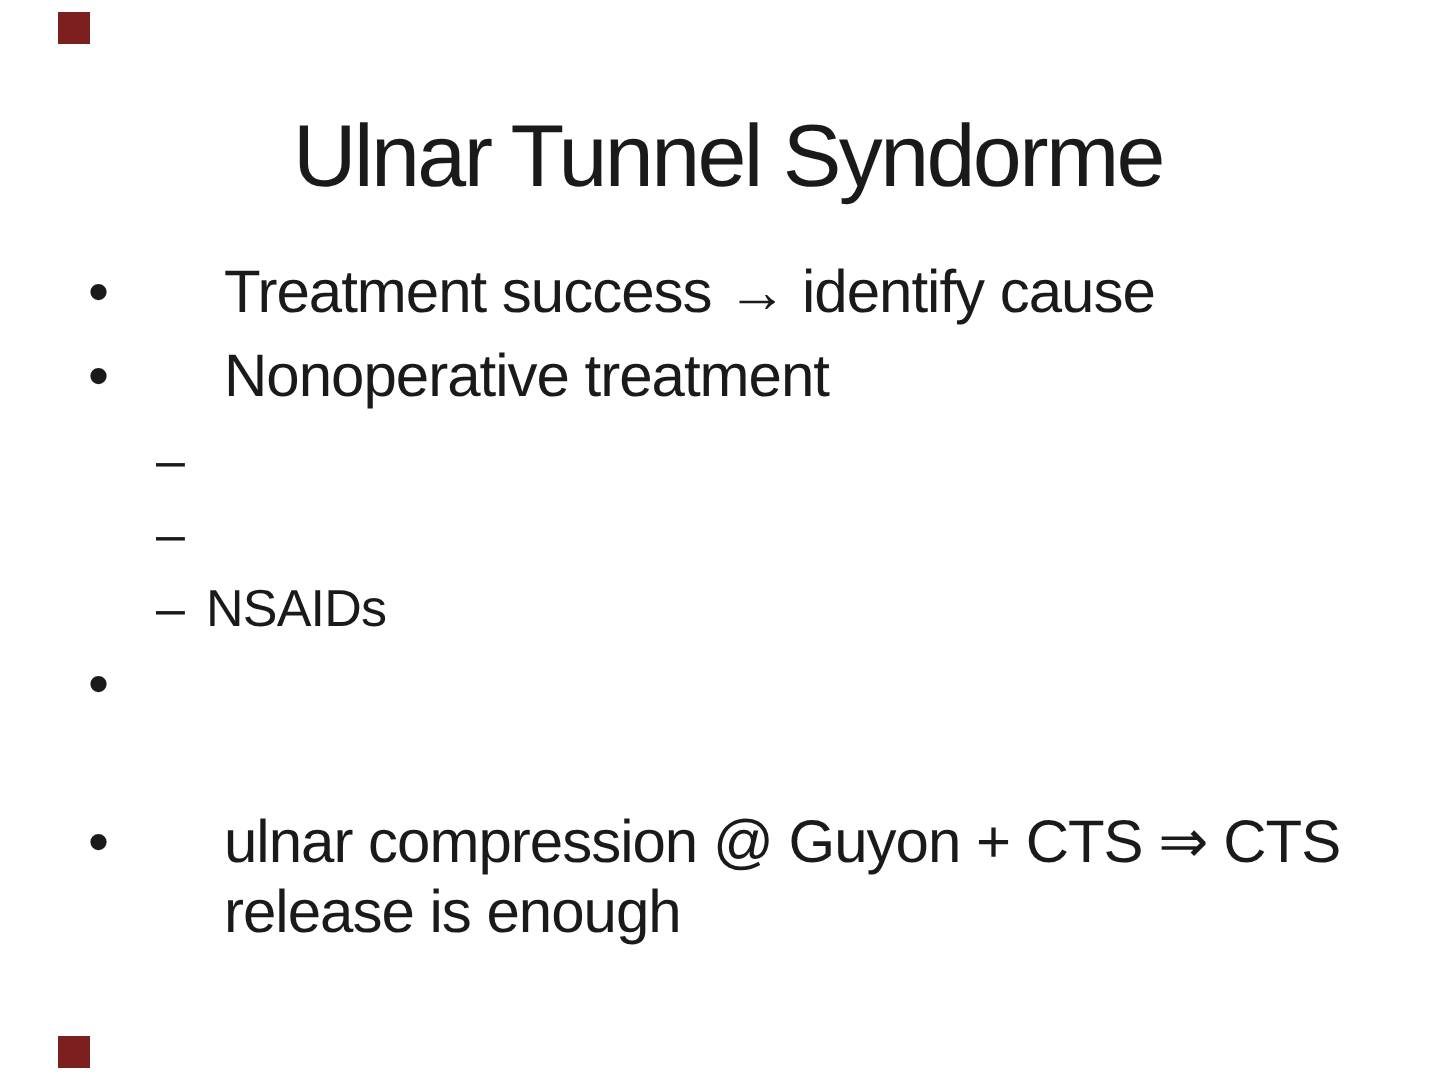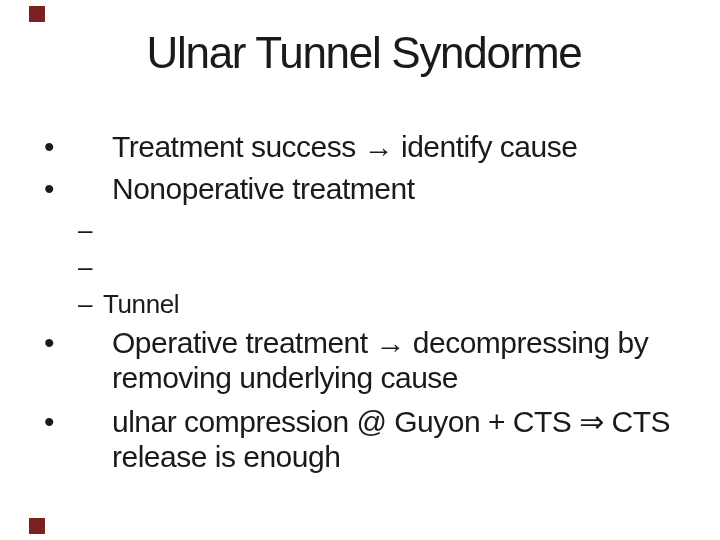--- a/index.html
+++ b/index.html
@@ -20,21 +20,21 @@
     position: absolute;
     width: 16px;
     height: 16px;
     background: #7B1F1F;
   }
   #corner-tl { left: 29px; top: 6px; }
   #corner-bl { left: 29px; top: 518px; }
 
   .title {
     position: absolute;
-    top: 28px;
+    top: 54px;
     left: 0;
     width: 720px;
     padding-left: 8px;
     box-sizing: border-box;
     text-align: center;
     font-size: 44px;
     letter-spacing: -1.3px;
     line-height: 49px;
     white-space: nowrap;
   }
@@ -101,28 +101,26 @@
 
   <div class="sub-list">
     <div class="sub-item">
       <span class="marker">–</span>
     </div>
     <div class="sub-item">
       <span class="marker">–</span>
     </div>
     <div class="sub-item">
       <span class="marker">–</span>
-      <span class="text">Tunnel</span>
+      <span class="text">NSAIDs</span>
     </div>
   </div>
 
   <div id="bullet-3" class="bullet">
     <span class="marker">•</span>
-    <span class="text">Operative treatment → decompressing by
-removing underlying cause</span>
   </div>
 
   <div id="bullet-4" class="bullet">
     <span class="marker">•</span>
     <span class="text">ulnar compression @ Guyon + CTS ⇒ CTS
 release is enough</span>
   </div>
 
 </div>
 

